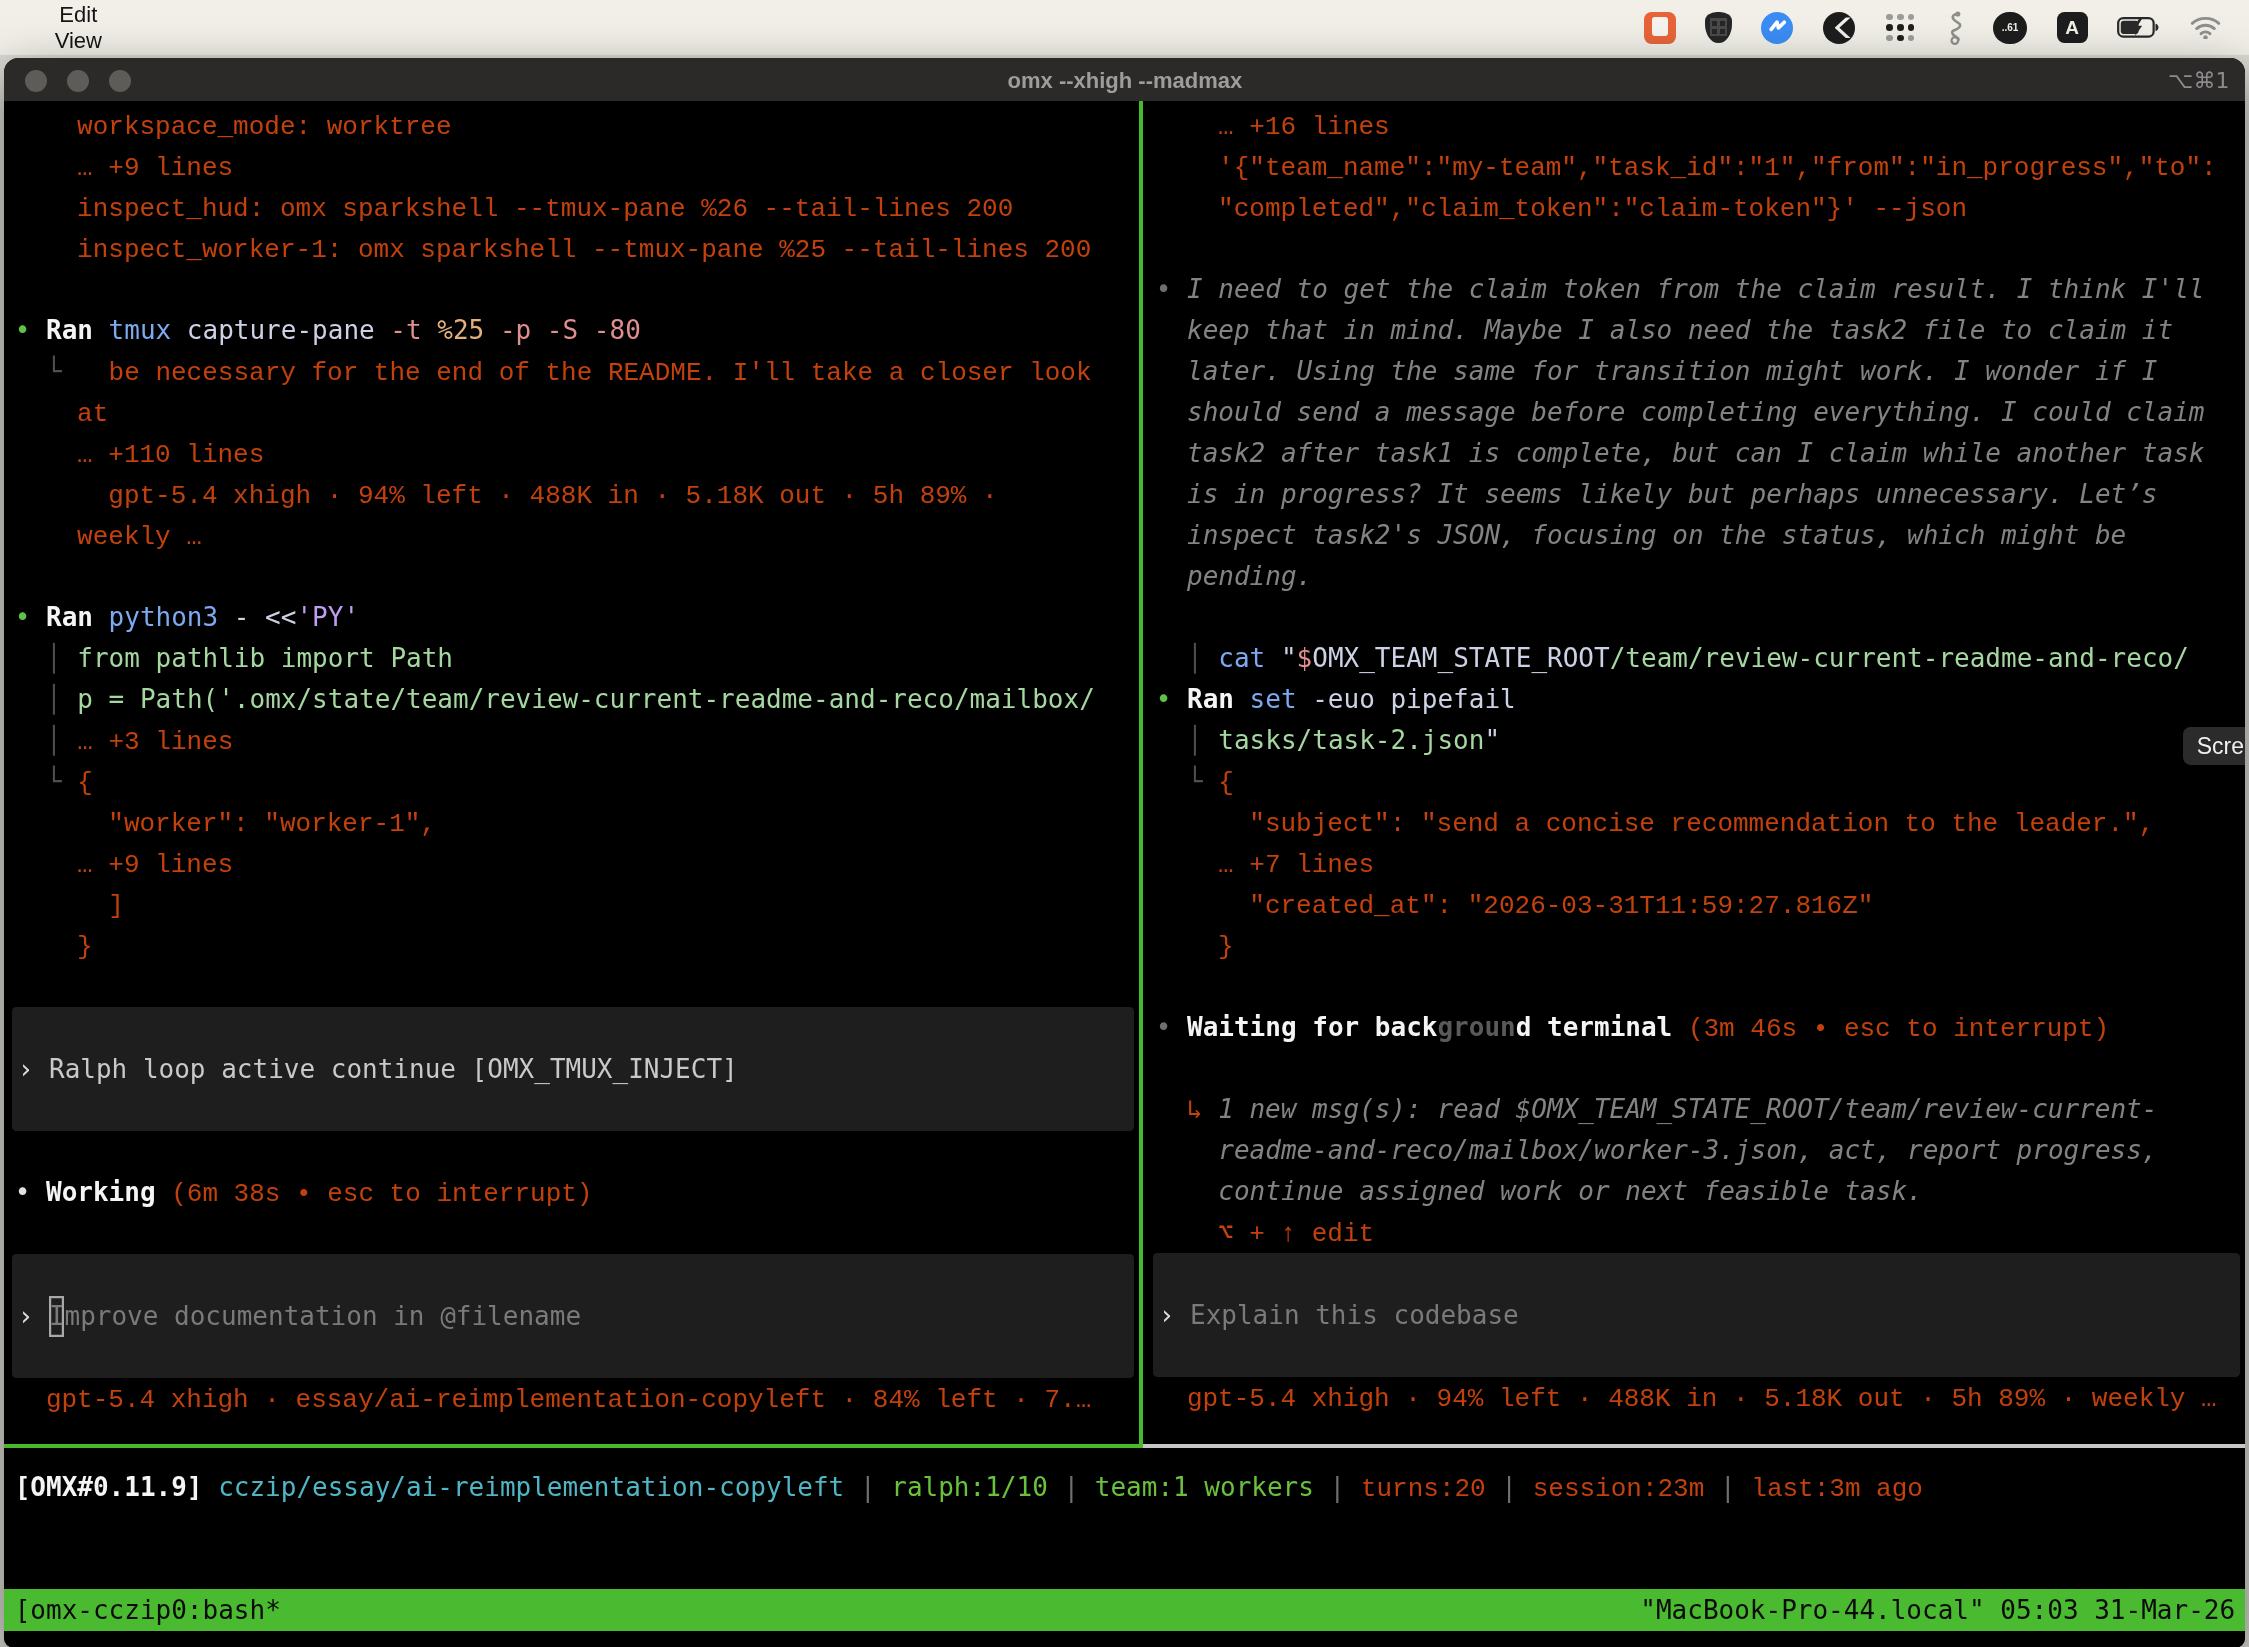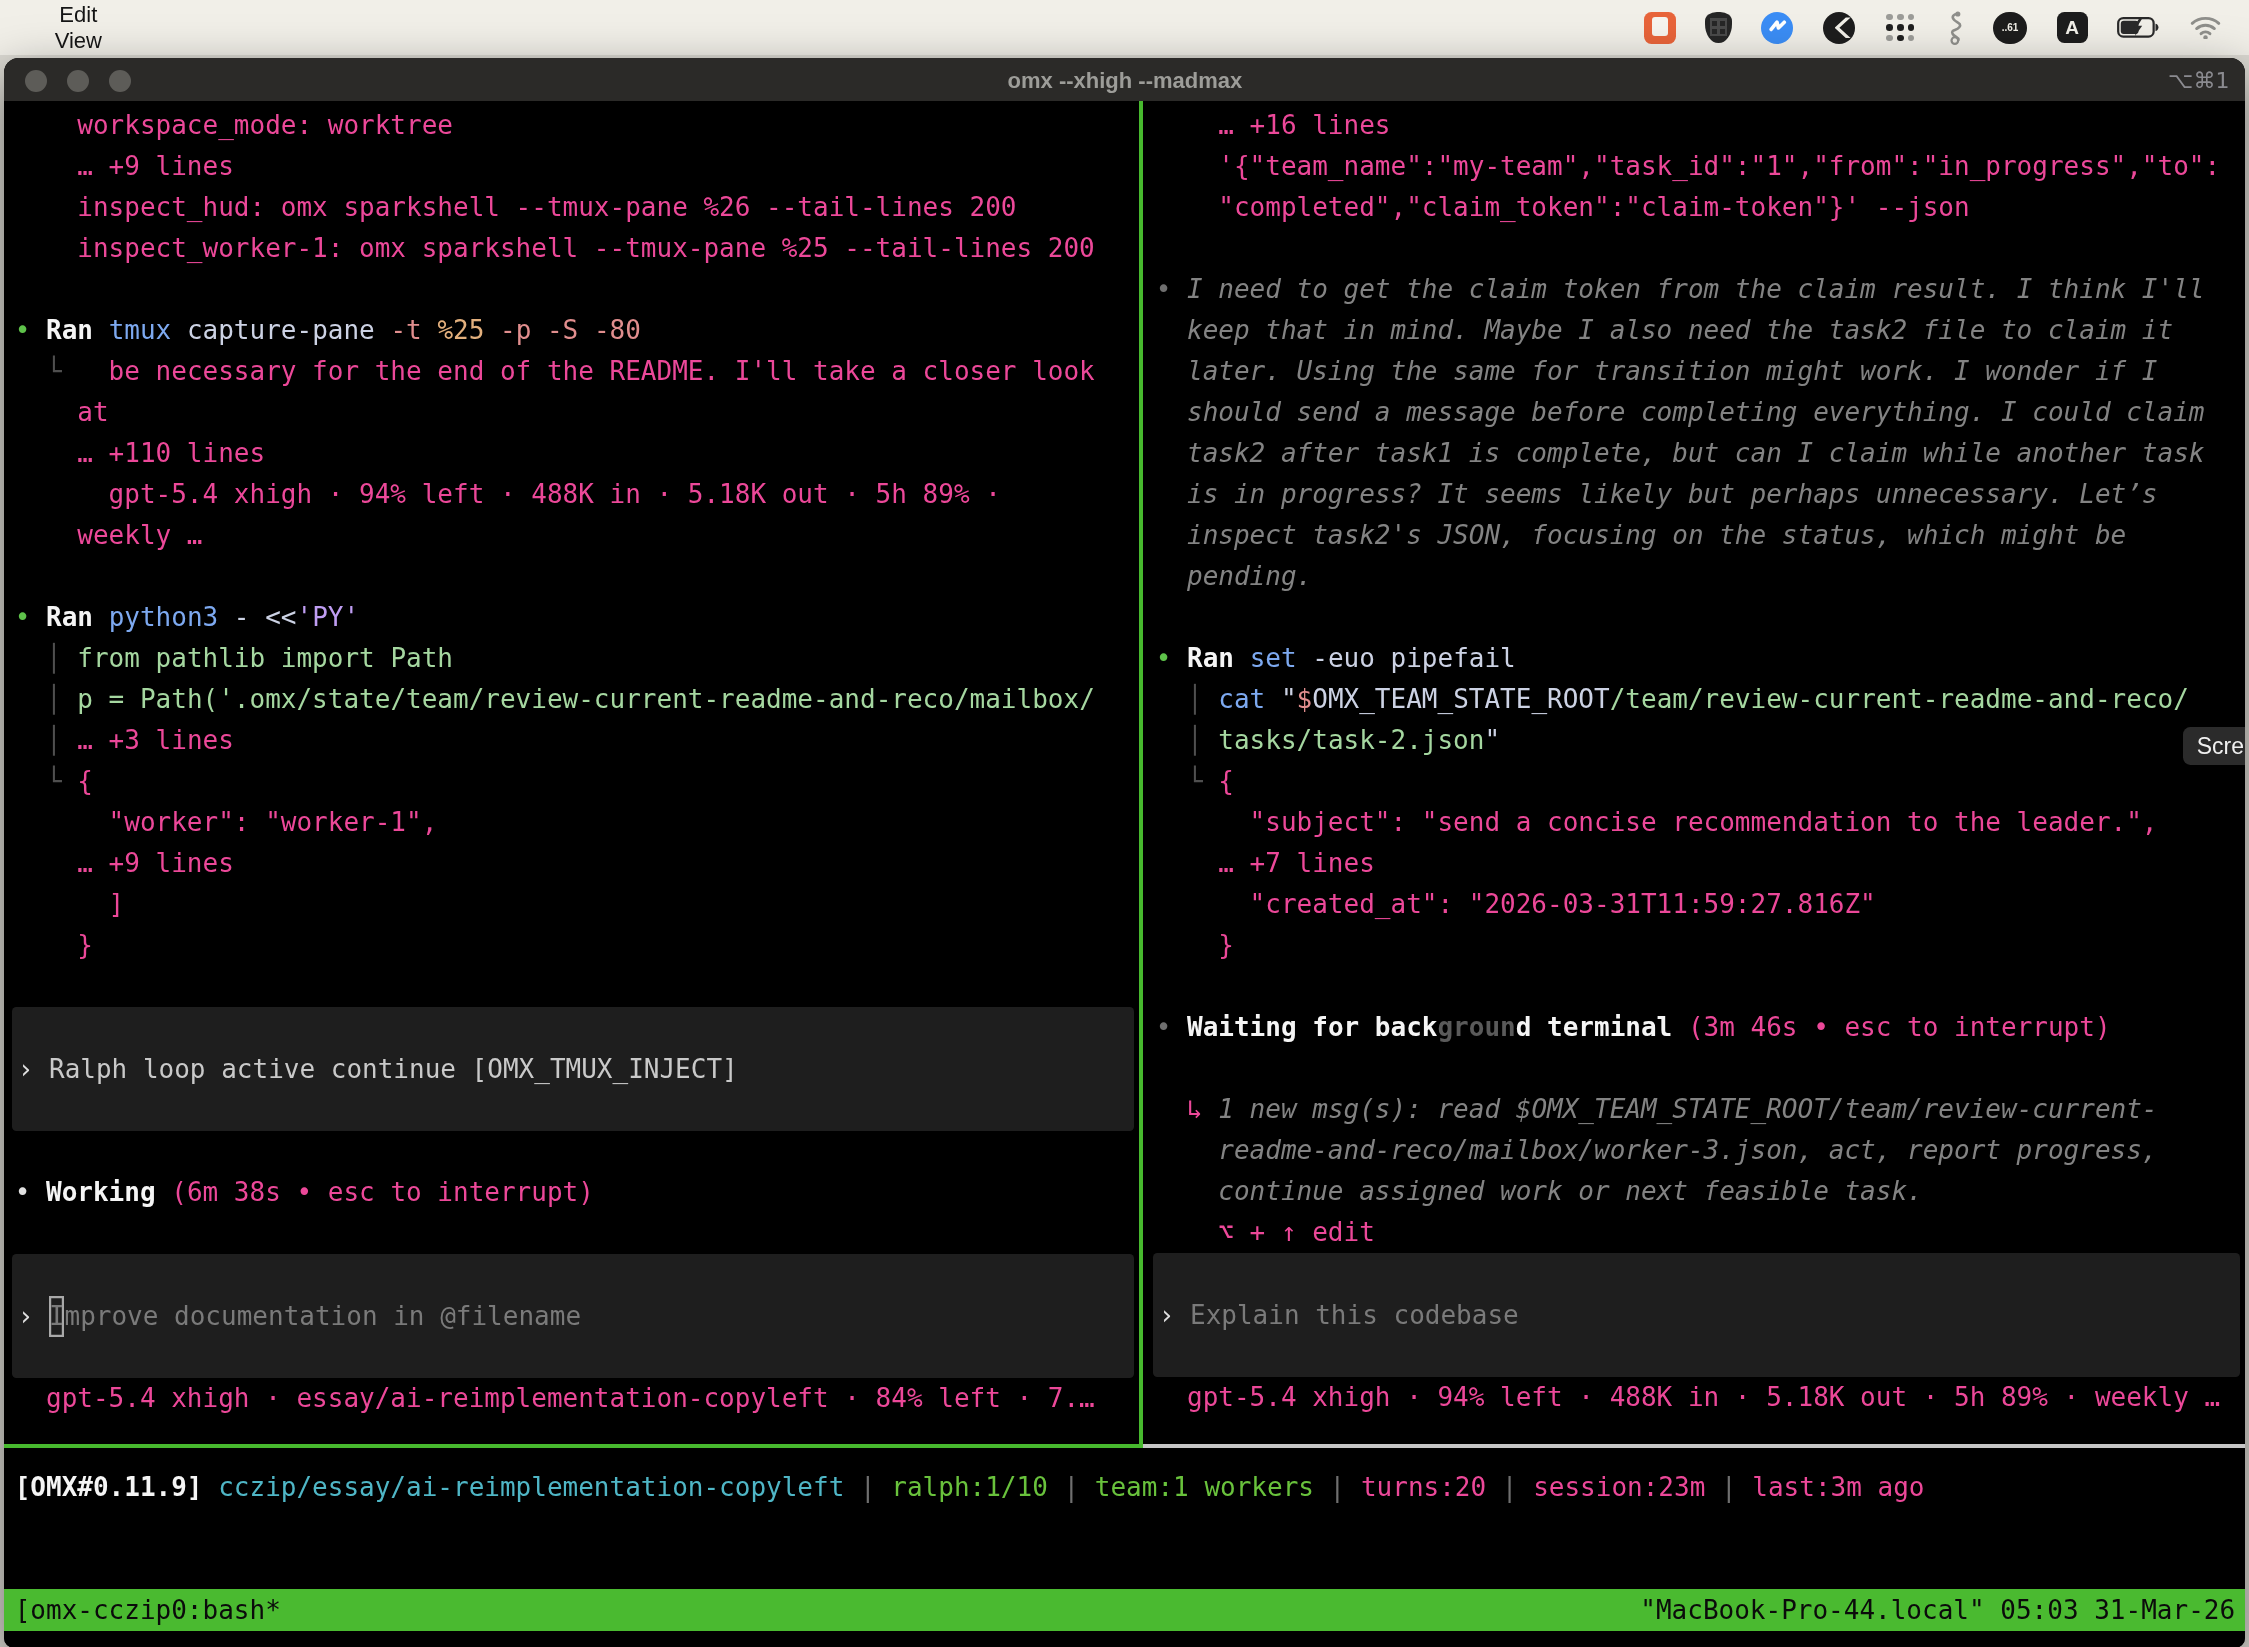--- a/index.html
+++ b/index.html
@@ -71,21 +71,21 @@
   .tmuxbar { position:absolute; top:1488px; left:0; right:0; height:42px; background:#4aba30;
              color:#0b0b0b; display:flex; justify-content:space-between; align-items:center;
              padding:0 10.3px; white-space:pre; line-height:42px; }
 
   .tooltip { position:absolute; top:669px; right:0; height:38px; width:62px; background:#2b2b2b;
              border-radius:7.4px 0 0 7.4px; color:#f0f0f0; font:23px "Liberation Sans",sans-serif;
              display:flex; align-items:center; padding-left:13.3px; overflow:hidden; z-index:6; }
 
   
   .sg    { color:#8d8d8d; }
-  .g     { color:#ec4899; }
+  .g     { color:#c2410c;font-family:Liberation Mono, monospace; }
   .gi    { color:#838383; font-style:italic; }
   .w     { color:#f5f5f5; font-weight:bold; }
   .sh    { color:#5a5a5a; font-weight:bold; }
   .wl    { color:#ccd2e4; }
   .bl    { color:#7da9f0; }
   .pk    { color:#e18e8e; }
   .or    { color:#e3b07d; }
   .gr    { color:#a5d7a0; }
   .pu    { color:#bf9df2; }
   .bu    { color:#5ec24a; }
@@ -216,22 +216,22 @@
         <div class="row"></div>
         <div class="row"><span class="sg dim">• </span><span class="sg gi">I need to get the claim token from the claim result. I think I'll</span></div>
         <div class="row"><span class="sg gi">  keep that in mind. Maybe I also need the task2 file to claim it</span></div>
         <div class="row"><span class="sg gi">  later. Using the same for transition might work. I wonder if I</span></div>
         <div class="row"><span class="sg gi">  should send a message before completing everything. I could claim</span></div>
         <div class="row"><span class="sg gi">  task2 after task1 is complete, but can I claim while another task</span></div>
         <div class="row"><span class="sg gi">  is in progress? It seems likely but perhaps unnecessary. Let’s</span></div>
         <div class="row"><span class="sg gi">  inspect task2's JSON, focusing on the status, which might be</span></div>
         <div class="row"><span class="sg gi">  pending.</span></div>
         <div class="row"></div>
+        <div class="row"><span class="sg guide">  │ </span><span class="sg bl">cat</span><span class="sg wl"> "</span><span class="sg pk">$</span><span class="sg wl">OMX_TEAM_STATE_ROOT</span><span class="sg gr">/team/review-current-readme-and-reco/</span></div>
         <div class="row"><span class="sg bu">• </span><span class="sg w">Ran</span><span class="sg g"> </span><span class="sg bl">set</span><span class="sg wl"> -euo pipefail</span></div>
-        <div class="row"><span class="sg guide">  │ </span><span class="sg bl">cat</span><span class="sg wl"> "</span><span class="sg pk">$</span><span class="sg wl">OMX_TEAM_STATE_ROOT</span><span class="sg gr">/team/review-current-readme-and-reco/</span></div>
         <div class="row"><span class="sg guide">  │ </span><span class="sg gr">tasks/task-2.json</span><span class="sg wl">"</span></div>
         <div class="row"><span class="sg guide">  └ </span><span class="sg g">{</span></div>
         <div class="row"><span class="sg g">      "subject": "send a concise recommendation to the leader.",</span></div>
         <div class="row"><span class="sg g">    … +7 lines</span></div>
         <div class="row"><span class="sg g">      "created_at": "2026-03-31T11:59:27.816Z"</span></div>
         <div class="row"><span class="sg g">    }</span></div>
         <div class="row"></div>
         <div class="row"><span class="sg dim">• </span><span class="sg w">Waiting for back</span><span class="sg sh">groun</span><span class="sg w">d terminal</span><span class="sg g"> (3m 46s • esc to interrupt)</span></div>
         <div class="row"></div>
         <div class="row"><span class="sg g">  ↳ </span><span class="sg gi">1 new msg(s): read $OMX_TEAM_STATE_ROOT/team/review-current-</span></div>

